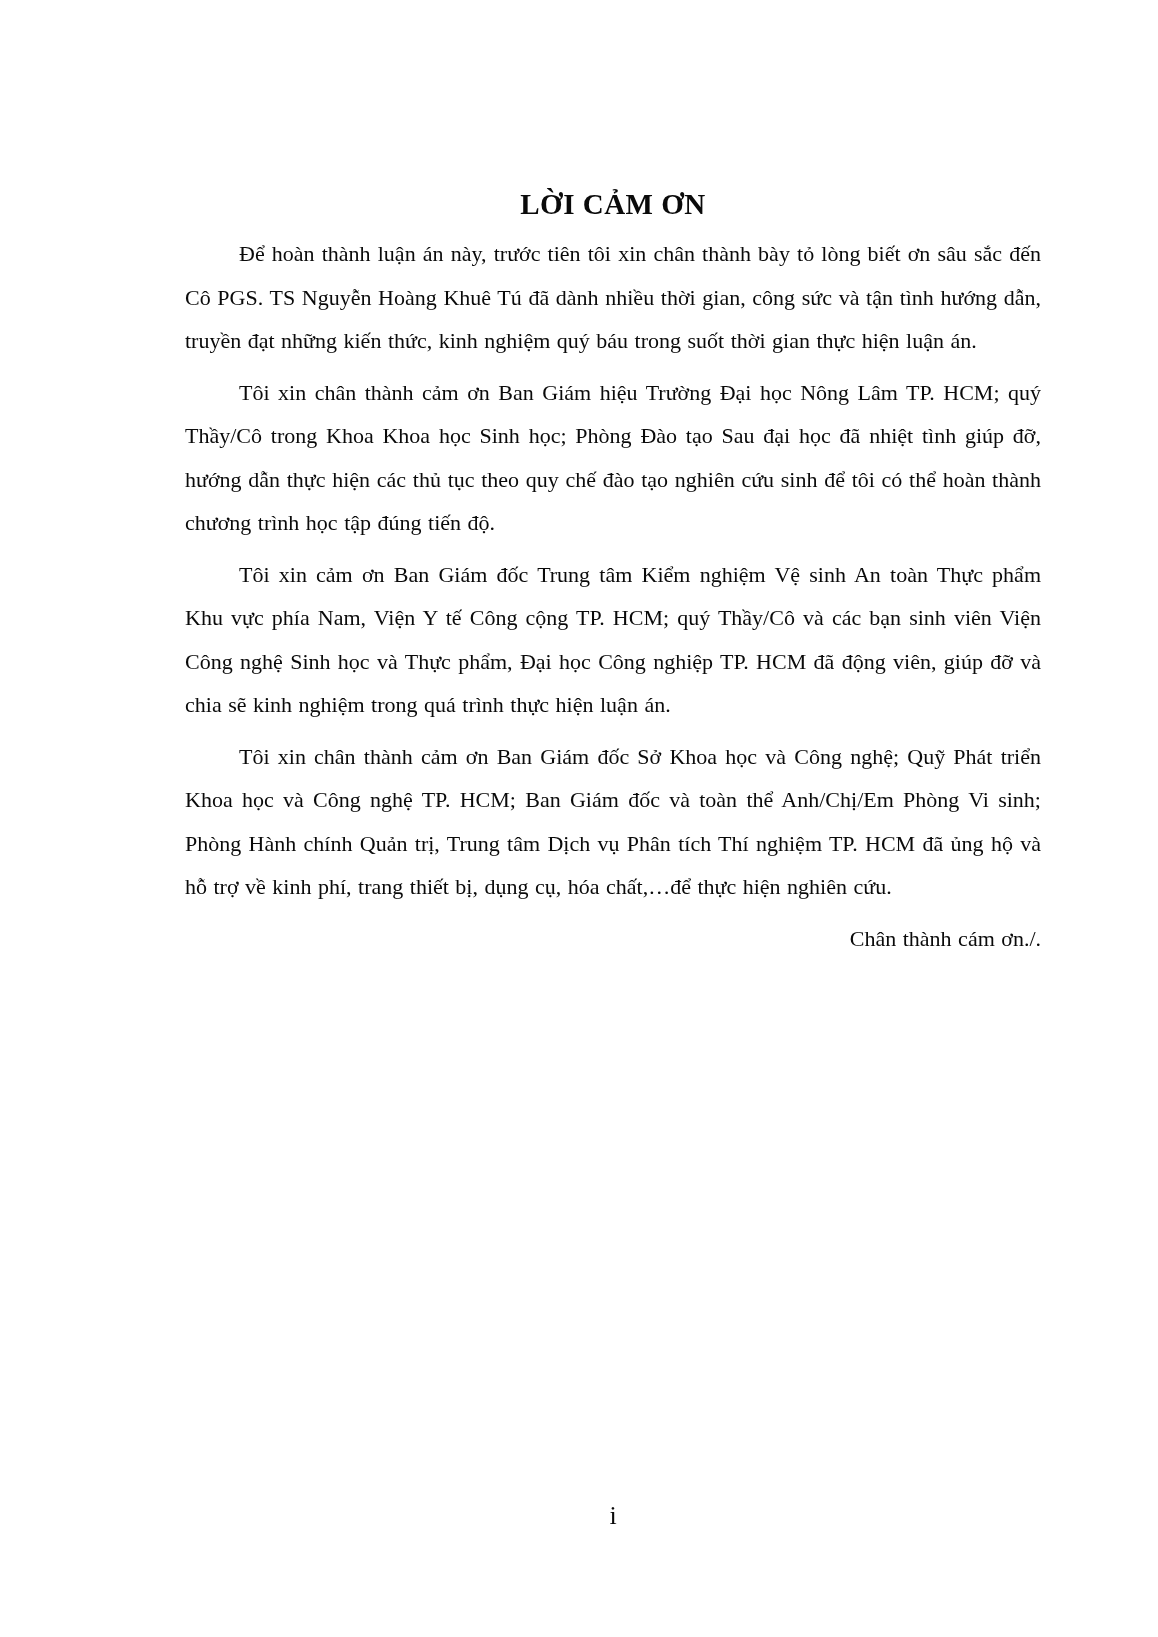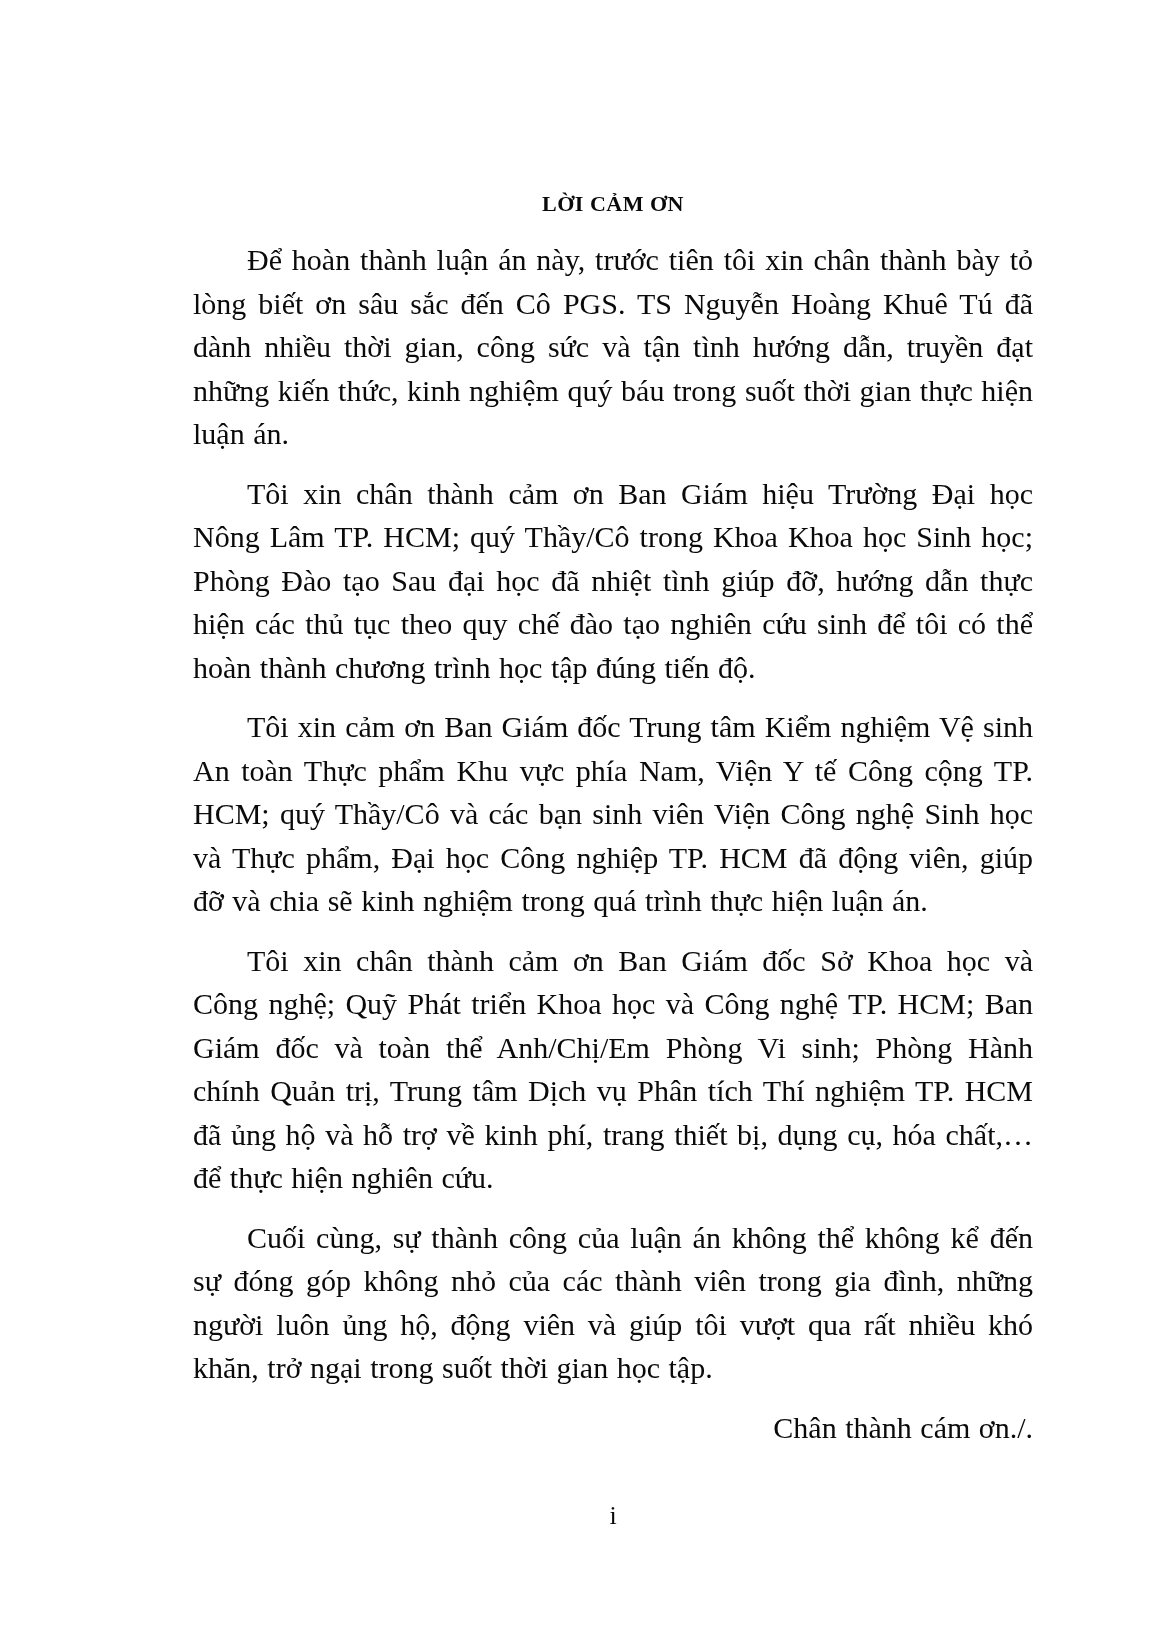--- a/index.html
+++ b/index.html
@@ -21,28 +21,28 @@
   }
   .content {
     position: absolute;
     left: 177px;
     top: 186px;
     width: 872px;
   }
   .doc-title {
     margin: 0 0 10px 0;
     text-align: center;
-    font-size: 22px;
+    font-size: 29px;
     font-weight: bold;
     line-height: 36px;
     letter-spacing: 0.5px;
   }
   .para {
-    margin: 16px;
-    font-size: 30px;
+    margin: 8px;
+    font-size: 22px;
     line-height: 43.5px;
     text-align: justify;
     text-indent: 54px;
     word-spacing: 1px;
   }
   .para.no-indent {
     text-indent: 0;
     text-align: right;
   }
   .page-footer {
@@ -58,17 +58,16 @@
 </head>
 <body>
 
 <div class="page">
   <div class="content">
     <h1 class="doc-title">LỜI CẢM ƠN</h1>
     <p class="para">Để hoàn thành luận án này, trước tiên tôi xin chân thành bày tỏ lòng biết ơn sâu sắc đến Cô PGS. TS Nguyễn Hoàng Khuê Tú đã dành nhiều thời gian, công sức và tận tình hướng dẫn, truyền đạt những kiến thức, kinh nghiệm quý báu trong suốt thời gian thực hiện luận án.</p>
     <p class="para">Tôi xin chân thành cảm ơn Ban Giám hiệu Trường Đại học Nông Lâm TP. HCM; quý Thầy/Cô trong Khoa Khoa học Sinh học; Phòng Đào tạo Sau đại học đã nhiệt tình giúp đỡ, hướng dẫn thực hiện các thủ tục theo quy chế đào tạo nghiên cứu sinh để tôi có thể hoàn thành chương trình học tập đúng tiến độ.</p>
     <p class="para">Tôi xin cảm ơn Ban Giám đốc Trung tâm Kiểm nghiệm Vệ sinh An toàn Thực phẩm Khu vực phía Nam, Viện Y tế Công cộng TP. HCM; quý Thầy/Cô và các bạn sinh viên Viện Công nghệ Sinh học và Thực phẩm, Đại học Công nghiệp TP. HCM đã động viên, giúp đỡ và chia sẽ kinh nghiệm trong quá trình thực hiện luận án.</p>
     <p class="para">Tôi xin chân thành cảm ơn Ban Giám đốc Sở Khoa học và Công nghệ; Quỹ Phát triển Khoa học và Công nghệ TP. HCM; Ban Giám đốc và toàn thể Anh/Chị/Em Phòng Vi sinh; Phòng Hành chính Quản trị, Trung tâm Dịch vụ Phân tích Thí nghiệm TP. HCM đã ủng hộ và hỗ trợ về kinh phí, trang thiết bị, dụng cụ, hóa chất,…để thực hiện nghiên cứu.</p>
-    <p class="para">Cuối cùng, sự thành công của luận án không thể không kể đến sự đóng góp không nhỏ của các thành viên trong gia đình, những người luôn ủng hộ, động viên và giúp tôi vượt qua rất nhiều khó khăn, trở ngại trong suốt thời gian học tập.</p>
     <p class="para no-indent">Chân thành cám ơn./.</p>
   </div>
   <div class="page-footer">i</div>
 </div>
 
 </body></html>

